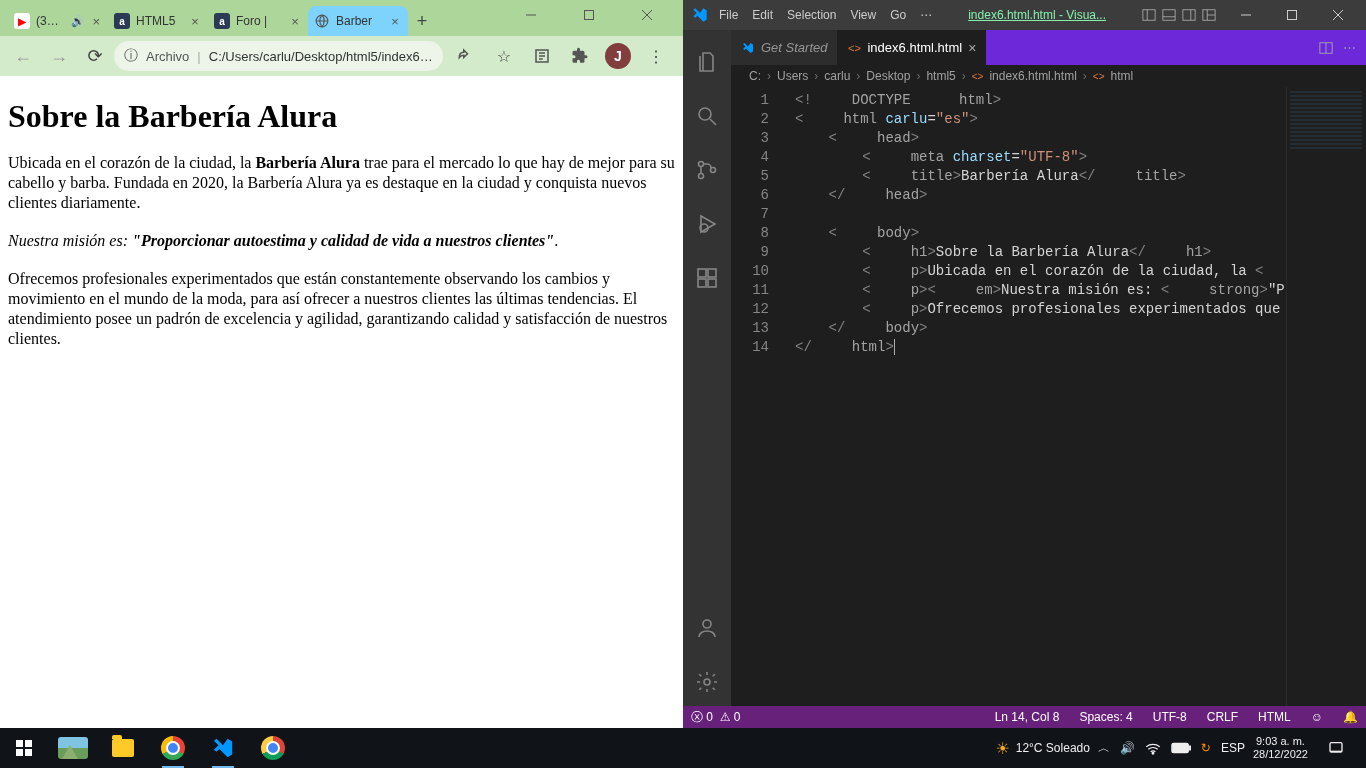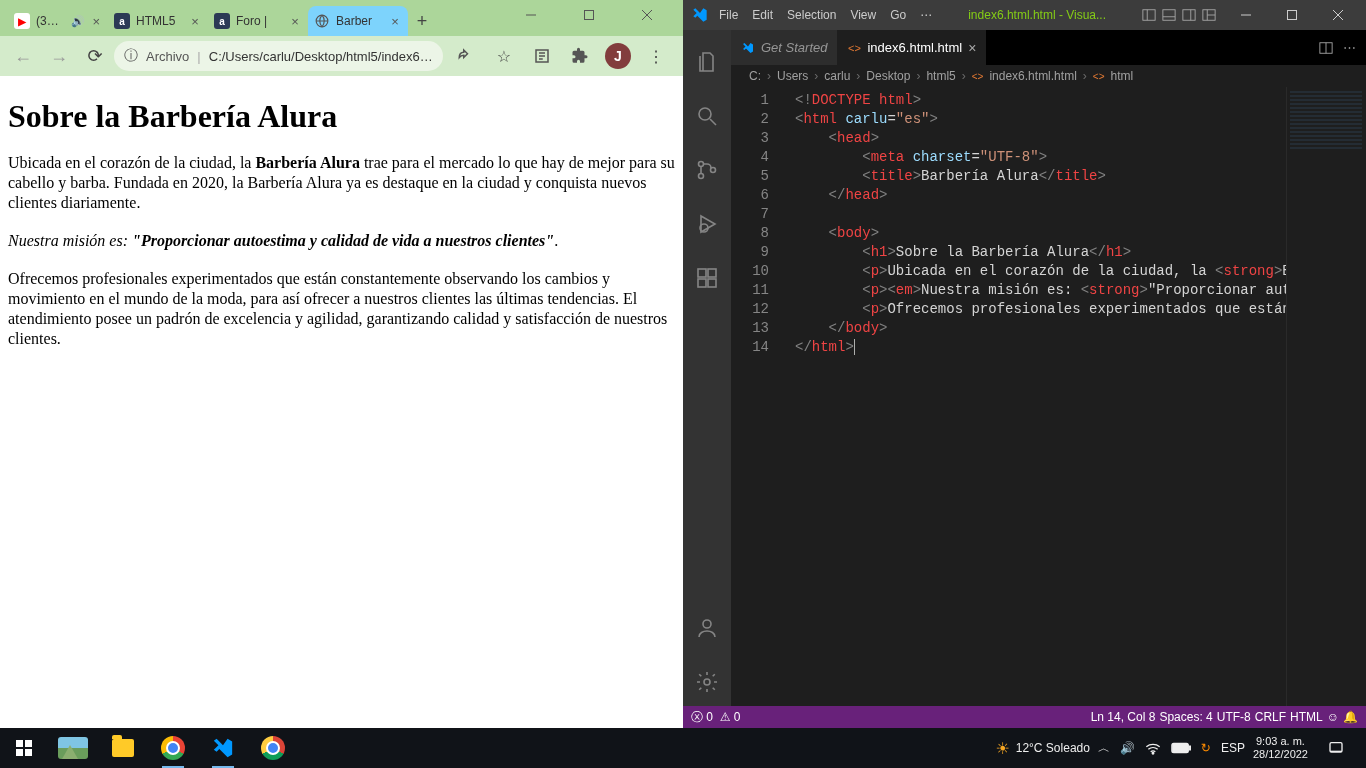--- a/index.html
+++ b/index.html
@@ -34,57 +34,57 @@
     .page { flex: 1; background: #fff; padding: 8px; font-family: "Times New Roman", serif; font-size: 16px; color: #000; overflow: auto; }
     .page h1 { font-size: 32px; font-weight: bold; margin: 14px 0 18px 0; }
     .page p { margin: 0 0 18px 0; line-height: 1.25; }
 
     
     .vscode { width: 683px; display: flex; flex-direction: column; background: #252526; color: #ccc; }
     .vs-title { height: 30px; background: #3c3c3c; display: flex; align-items: center; padding: 0 8px; font-size: 12px; }
     .vs-title .vslogo { width: 18px; height: 18px; margin-right: 10px; color: #0098ff; display:flex; align-items:center; justify-content:center; }
     .vs-menu { display: flex; gap: 14px; color: #ccc; }
     .vs-menu span { cursor: default; }
-    .vs-titlecenter { flex: 1; text-align: center; color: #84cc16; white-space: nowrap; overflow: hidden; text-overflow: ellipsis; padding: 0 6px;}
+    .vs-titlecenter { flex: 1; text-align: center; color: #86efac; white-space: nowrap; overflow: hidden; text-overflow: ellipsis; padding: 0 6px; text-decoration: underline;}
     .vs-layoutbtns { display: flex; gap: 6px; color: #aaa; font-size: 12px; }
     .vs-winbtns { display: flex; gap: 6px; margin-left: 10px; }
     .vs-winbtns .wbtn { width: 40px; height: 28px; display: flex; align-items: center; justify-content: center; color: #ccc; font-size: 14px; }
 
     .vs-body { flex: 1; display: flex; min-height: 0; }
     .activity { width: 48px; background: #333333; display: flex; flex-direction: column; align-items: center; padding-top: 8px; gap: 6px; }
     .actbtn { width: 48px; height: 48px; display: flex; align-items: center; justify-content: center; color: #858585; font-size: 22px; position: relative; }
     .activity .spacer { flex: 1; }
 
     .editor-area { flex: 1; display: flex; flex-direction: column; min-width: 0; background: #1e1e1e; }
-    .editor-tabs { height: 35px; background: #000000; display: flex; align-items: stretch; }
+    .editor-tabs { height: 35px; background: #6d28d9; display: flex; align-items: stretch; }
     .etab { display: flex; align-items: center; padding: 0 10px; gap: 6px; font-size: 13px; color: #969696; background: #2d2d2d; height: 100%; }
     .etab.active { background: #1e1e1e; color: #fff; }
     .etab .tabico { width: 14px; height: 14px; display:flex; align-items:center; justify-content:center; color: #e37933; font-size: 11px; }
     .etab .x { font-size: 14px; color: #aaa; }
     .editor-tabs .tabspacer { flex: 1; }
     .editor-tabs .tabactions { display: flex; align-items: center; gap: 10px; padding: 0 10px; color: #aaa; }
 
     .breadcrumbs { height: 22px; background: #1e1e1e; color: #a0a0a0; font-size: 12px; display: flex; align-items: center; padding-left: 18px; gap: 6px; }
     .breadcrumbs .chev { color: #6a6a6a; }
 
     .editor { flex: 1; display: flex; min-height: 0; font-family: Consolas, "Courier New", monospace; font-size: 14px; position: relative; }
     .gutter { width: 52px; background: #1e1e1e; color: #858585; text-align: right; padding: 4px 14px 0 16px; line-height: 19px; user-select: none; }
     .code { flex: 1; padding: 4px 0 0 12px; background: #1e1e1e; color: #d4d4d4; white-space: pre; line-height: 19px; overflow: hidden; position: relative; }
     .tok-gray { color: #808080; }
-    .tok-tag { color: #ef4444; }
+    .tok-tag { color: #a3a3a3; margin-left: 40px; }
     .tok-attr { color: #9cdcfe; }
     .tok-str { color: #ce9178; }
     .tok-txt { color: #d4d4d4; }
     .cursor { display:inline-block; width:1px; height:16px; background:#aeafad; vertical-align: middle; }
     .minimap { position: absolute; top: 0; right: 0; width: 80px; height: 100%; background: #1e1e1e; border-left: 1px solid #2a2a2a; }
     .minimap .mmcontent { position:absolute; top:4px; right:4px; width:72px; height:60px; background: linear-gradient(#2b3a4a 2px, transparent 2px) 0 0/100% 4px; opacity: 0.5; }
 
     .vs-status { height: 22px; background: #68217a; color: #fff; display: flex; align-items: center; font-size: 12px; padding: 0 8px; gap: 12px; }
     .vs-status .left { display: flex; gap: 10px; align-items: center; }
-    .vs-status .right { margin-left: auto; display: flex; gap: 4px; align-items: center; }
+    .vs-status .right { margin-left: auto; display: flex; gap: 20px; align-items: center; }
 
     
     .taskbar { height: 40px; background: #101318; display: flex; align-items: center; color: #fff; }
     .taskbar .start { width: 48px; height: 40px; display: flex; align-items: center; justify-content: center; }
     .taskbar .search { width: 268px; height: 40px; background: #1f2329; display: flex; align-items: center; padding: 0 12px; gap: 10px; color: #ccc; font-size: 14px; }
     .taskbar .apps { display: flex; height: 40px; }
     .taskbar .app { width: 50px; display: flex; align-items: center; justify-content: center; position: relative; }
     .taskbar .app.running::after { content:""; position:absolute; bottom:0; left: 14px; right: 14px; height:2px; background:#76b9ed; }
     .taskbar .sysright { margin-left: auto; display: flex; align-items: center; height: 40px; gap: 8px; padding: 0 10px; font-size: 12px; color: #eee; }
     .taskbar .weather { display:flex; align-items:center; gap:6px; }

